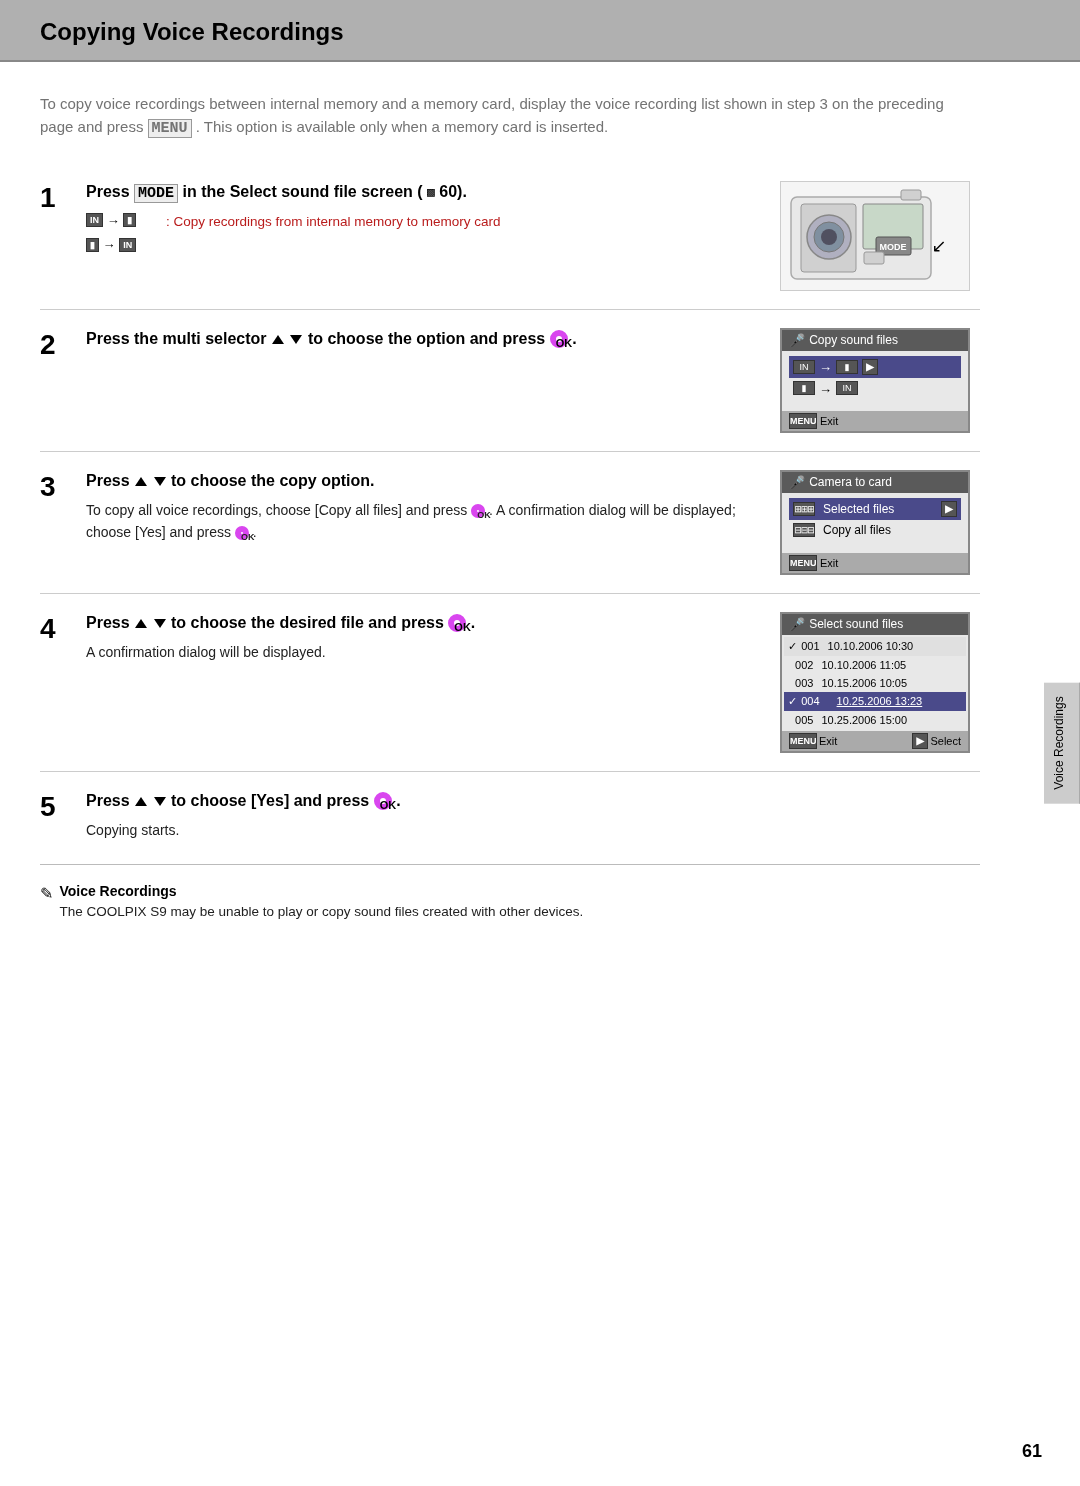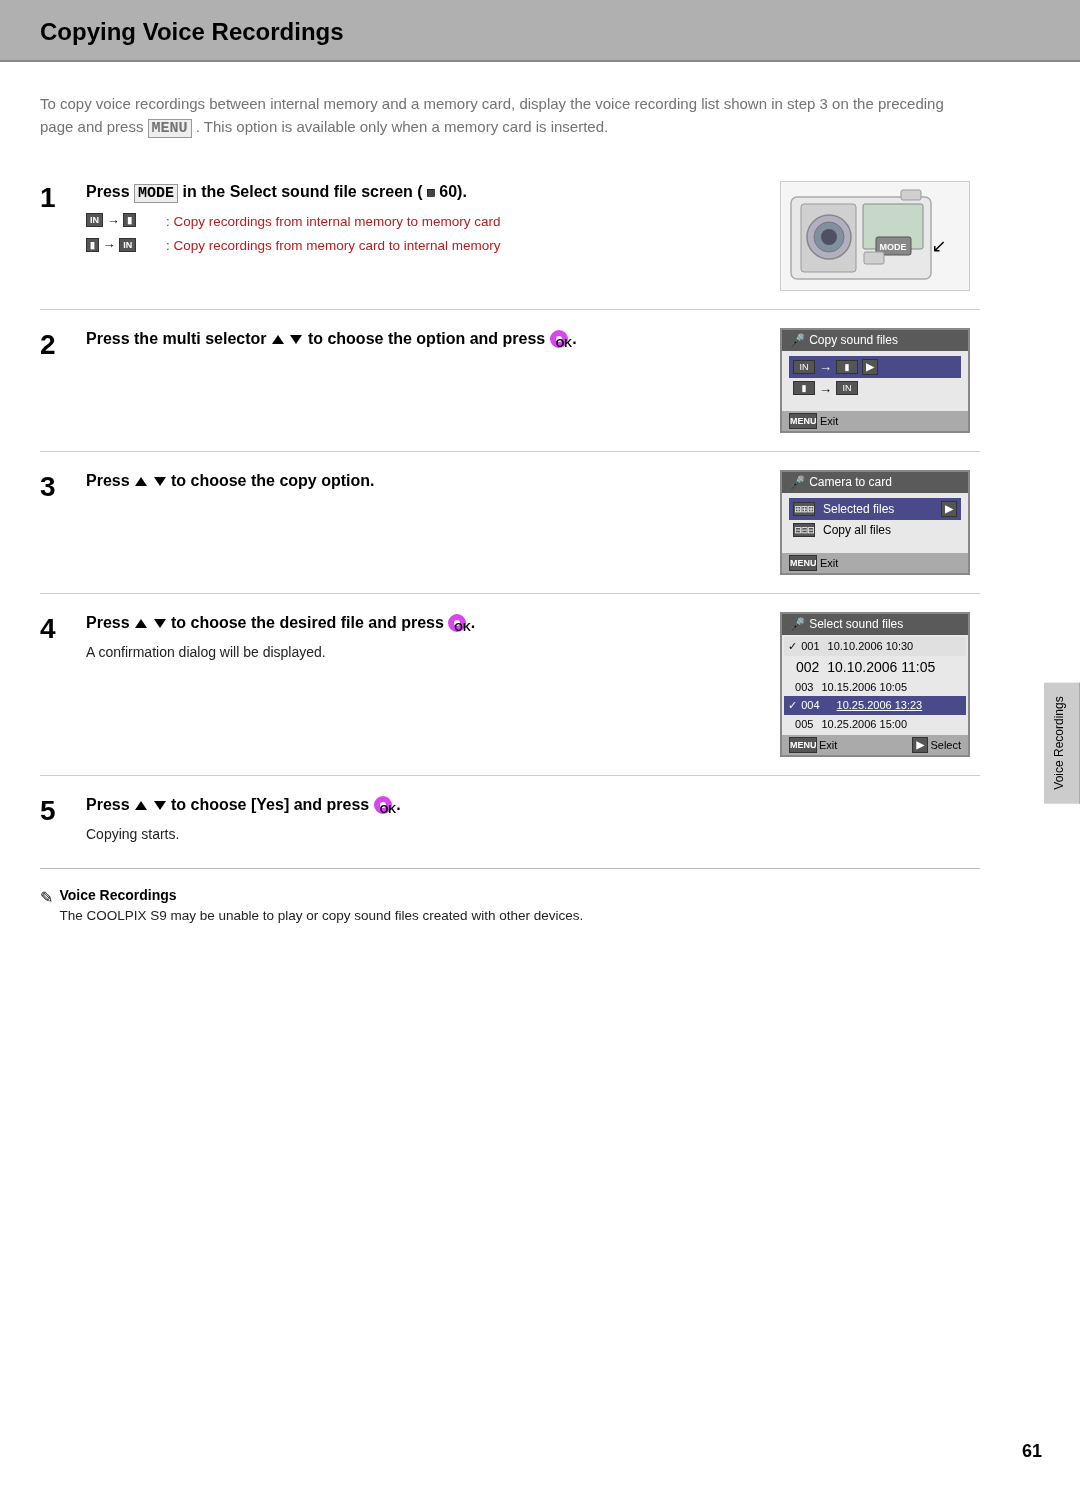--- a/index.html
+++ b/index.html
@@ -360,21 +360,20 @@
               <span class="mem-icon">▮</span>
             </span>
             <span class="sub-text">: Copy recordings from internal memory to memory card</span>
           </div>
           <div class="step-sub-row">
             <span class="sub-icon">
               <span class="mem-icon">▮</span>
               <span style="font-size:13px;"> → </span>
               <span class="mem-icon">IN</span>
             </span>
-            <span class="sub-text">: Copy recordings from memory card to internal memory</span>
           </div>
         </div>
 
         <div class="step-image-side">
           <div class="camera-img">
             <svg width="188" height="108" viewBox="0 0 188 108">
 
               <rect x="10" y="15" width="140" height="82" rx="6" fill="#e8e8e8" stroke="#aaa" stroke-width="1.5"></rect>
 
               <rect x="20" y="22" width="55" height="68" rx="3" fill="#d0d0d0" stroke="#999" stroke-width="1"></rect>
@@ -448,20 +447,27 @@
     <div class="step-number">3</div>
     <div class="step-content">
       <div class="step-with-image">
         <div class="step-text-side">
           <div class="step-title">
             <span>Press </span>
             <span class="tri-up"></span>
             <span class="tri-down"></span>
             <span> to choose the copy option.</span>
           </div>
+          <p class="step-desc">
+            <span>To copy all voice recordings, choose [Copy all files] and press </span>
+            <span class="ok-circle" style="font-size:9px;width:14px;height:14px;line-height:10px;">OK</span>
+            <span>. A confirmation dialog will be displayed; choose [Yes] and press </span>
+            <span class="ok-circle" style="font-size:9px;width:14px;height:14px;line-height:10px;">OK</span>
+            <span>.</span>
+          </p>
         </div>
 
         <div class="step-image-side">
           <div class="lcd-screen">
             <div class="lcd-title-bar">
               <span class="lcd-mic-icon">🎤</span>
               <span>Camera to card</span>
             </div>
             <div class="lcd-body">
               <div class="lcd-row selected">
@@ -505,21 +511,21 @@
             <div class="lcd-title-bar">
               <span class="lcd-mic-icon">🎤</span>
               <span>Select sound files</span>
             </div>
             <div class="lcd-body" style="padding:2px;">
               <div class="lcd-row" style="font-size:11px;background:#e0e0e0;">
                 <span>✓</span>
                 <span>001</span>
                 <span style="margin-left:4px;">10.10.2006 10:30</span>
               </div>
-              <div class="lcd-row" style="font-size:14px;">
+              <div class="lcd-row" style="font-size:11px;">
                 <span>&nbsp;</span>
                 <span>002</span>
                 <span style="margin-left:4px;">10.10.2006 11:05</span>
               </div>
               <div class="lcd-row" style="font-size:11px;">
                 <span>&nbsp;</span>
                 <span>003</span>
                 <span style="margin-left:4px;">10.15.2006 10:05</span>
               </div>
               <div class="lcd-row selected" style="font-size:11px;">

